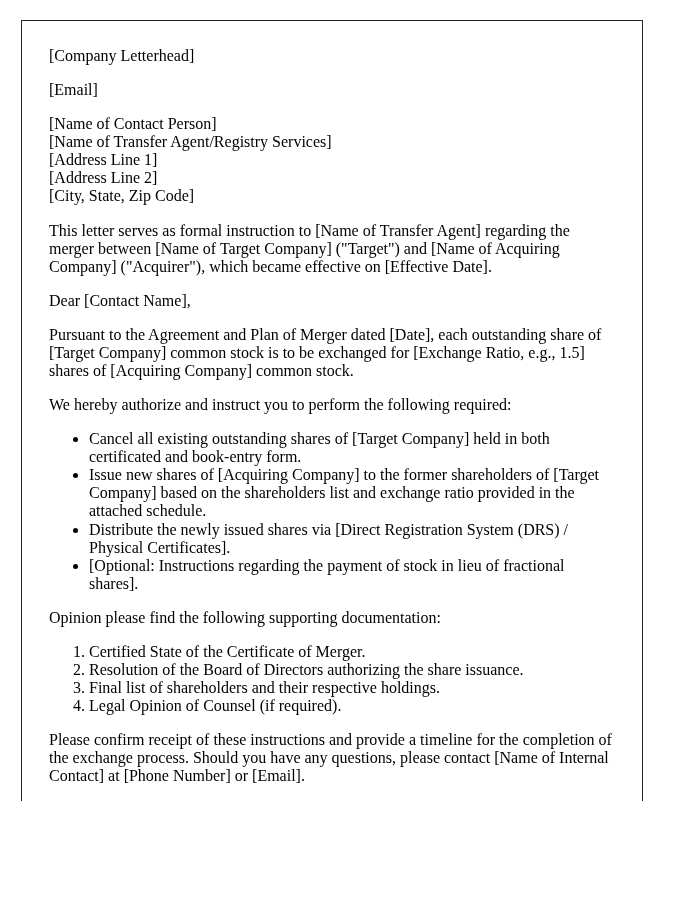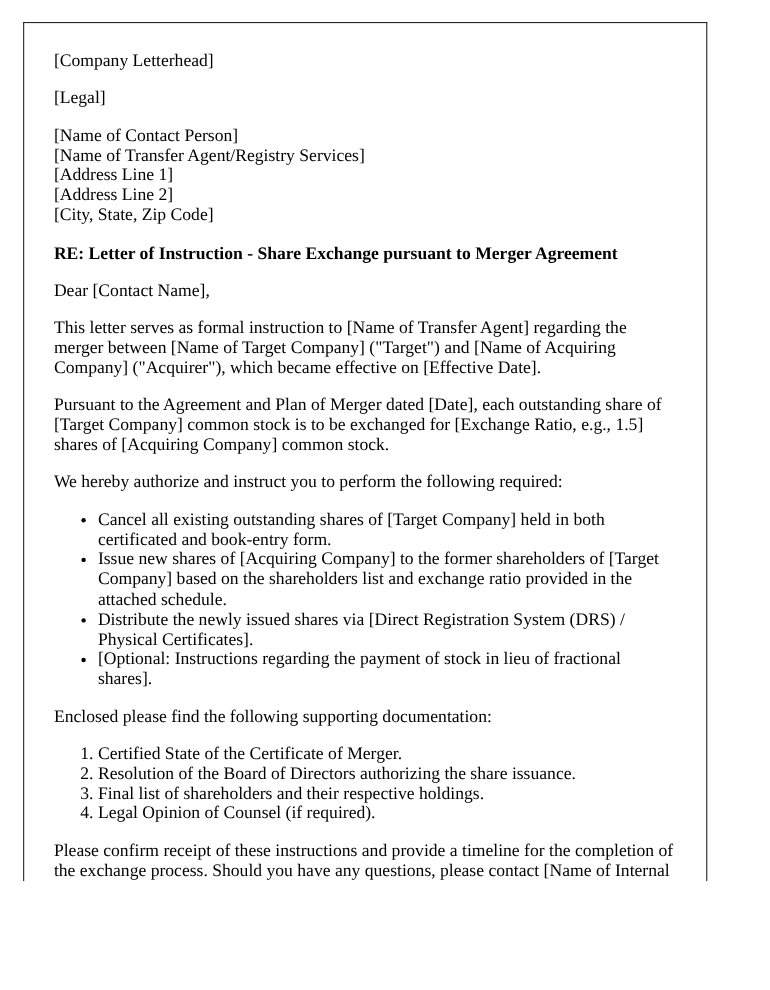--- a/index.html
+++ b/index.html
@@ -44,46 +44,45 @@
     margin: 0;
     padding: 0;
   }
 </style>
 </head>
 <body style="background: rgb(255, 255, 255);">
 
 <div class="letter" style="border-color: rgb(38, 38, 38); color: rgb(0, 0, 0);">
   <p>[Company Letterhead]</p>
 
-  <p>[Legal]</p>
+  <p>[Email]</p>
 
   <p><span>[Name of Contact Person]</span><br>
      <span>[Name of Transfer Agent/Registry Services]</span><br>
      <span>[Address Line 1]</span><br>
      <span>[Address Line 2]</span><br>
      <span>[City, State, Zip Code]</span></p>
 
-  <p class="subject">RE: Letter of Instruction - Share Exchange pursuant to Merger Agreement</p>
+
+  <p>This letter serves as formal instruction to [Name of Transfer Agent] regarding the merger between [Name of Target Company] ("Target") and [Name of Acquiring Company] ("Acquirer"), which became effective on [Effective Date].</p>
 
   <p>Dear [Contact Name],</p>
-
-  <p>This letter serves as formal instruction to [Name of Transfer Agent] regarding the merger between [Name of Target Company] ("Target") and [Name of Acquiring Company] ("Acquirer"), which became effective on [Effective Date].</p>
 
   <p>Pursuant to the Agreement and Plan of Merger dated [Date], each outstanding share of [Target Company] common stock is to be exchanged for [Exchange Ratio, e.g., 1.5] shares of [Acquiring Company] common stock.</p>
 
   <p>We hereby authorize and instruct you to perform the following required:</p>
 
   <ul>
     <li>Cancel all existing outstanding shares of [Target Company] held in both certificated and book-entry form.</li>
     <li>Issue new shares of [Acquiring Company] to the former shareholders of [Target Company] based on the shareholders list and exchange ratio provided in the attached schedule.</li>
     <li>Distribute the newly issued shares via [Direct Registration System (DRS) / Physical Certificates].</li>
     <li>[Optional: Instructions regarding the payment of stock in lieu of fractional shares].</li>
   </ul>
 
-  <p>Enclosed please find the following supporting documentation:</p>
+  <p>Opinion please find the following supporting documentation:</p>
 
   <ol>
     <li>Certified State of the Certificate of Merger.</li>
     <li>Resolution of the Board of Directors authorizing the share issuance.</li>
     <li>Final list of shareholders and their respective holdings.</li>
     <li>Legal Opinion of Counsel (if required).</li>
   </ol>
 
   <p>Please confirm receipt of these instructions and provide a timeline for the completion of the exchange process. Should you have any questions, please contact [Name of Internal Contact] at [Phone Number] or [Email].</p>
 </div>

